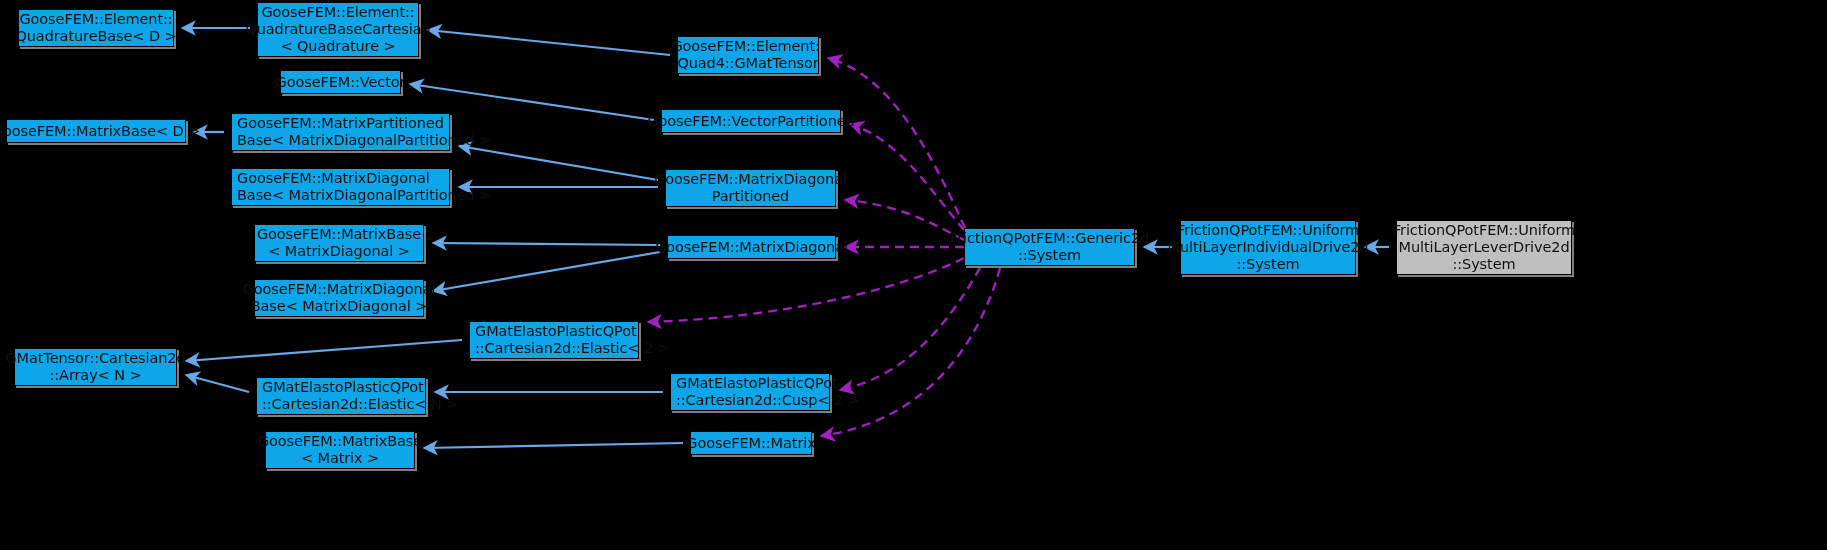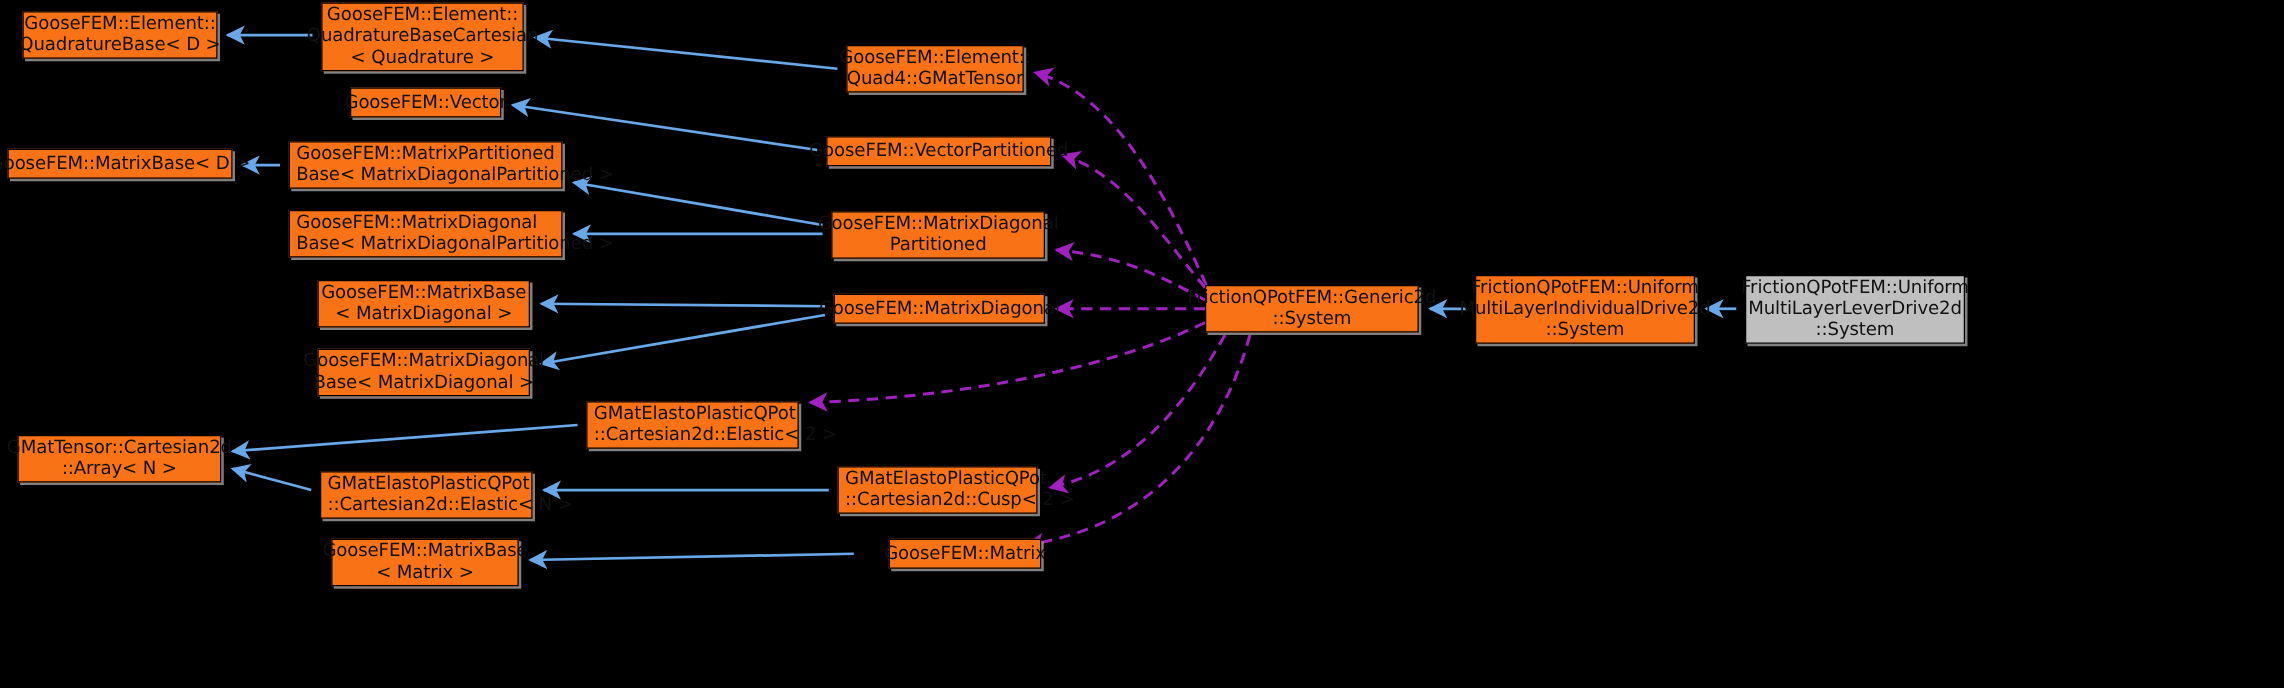--- a/index.html
+++ b/index.html
@@ -18,21 +18,21 @@
   #edges {
     position: absolute;
     left: 0;
     top: 0;
     width: 1827px;
     height: 550px;
   }
   .node {
     position: absolute;
     box-sizing: border-box;
-    background: #f97316;
+    background: #0ea5e9;
     border: 1px solid #000000;
     box-shadow: 2px 2px 0 0 #808080;
     color: #111111;
     font-size: 14.5px;
     line-height: 17px;
     display: flex;
     flex-direction: column;
     justify-content: center;
     padding: 2px 5px;
     white-space: pre;
@@ -93,19 +93,19 @@
       <div class="node left" style="left: 231px; top: 168px; width: 219px; height: 38px;"><span class="node-line">GooseFEM::MatrixDiagonal</span><span class="node-line">Base&lt; MatrixDiagonalPartitioned &gt;</span></div>
       <div class="node center" style="left: 665px; top: 169px; width: 171px; height: 38px;"><span class="node-line">GooseFEM::MatrixDiagonal</span><span class="node-line">Partitioned</span></div>
       <div class="node center" style="left: 254px; top: 224px; width: 170px; height: 38px;"><span class="node-line">GooseFEM::MatrixBase</span><span class="node-line">&lt; MatrixDiagonal &gt;</span></div>
       <div class="node center" style="left: 667px; top: 235px; width: 169px; height: 24px;"><span class="node-line">GooseFEM::MatrixDiagonal</span></div>
       <div class="node center" style="left: 254px; top: 279px; width: 170px; height: 38px;"><span class="node-line">GooseFEM::MatrixDiagonal</span><span class="node-line">Base&lt; MatrixDiagonal &gt;</span></div>
       <div class="node left" style="left: 469px; top: 321px; width: 170px; height: 38px;"><span class="node-line">GMatElastoPlasticQPot</span><span class="node-line">::Cartesian2d::Elastic&lt; 2 &gt;</span></div>
       <div class="node center" style="left: 14px; top: 348px; width: 163px; height: 38px;"><span class="node-line">GMatTensor::Cartesian2d</span><span class="node-line">::Array&lt; N &gt;</span></div>
       <div class="node left" style="left: 256px; top: 377px; width: 170px; height: 38px;"><span class="node-line">GMatElastoPlasticQPot</span><span class="node-line">::Cartesian2d::Elastic&lt; N &gt;</span></div>
       <div class="node left" style="left: 670px; top: 373px; width: 160px; height: 38px;"><span class="node-line">GMatElastoPlasticQPot</span><span class="node-line">::Cartesian2d::Cusp&lt; 2 &gt;</span></div>
       <div class="node center" style="left: 265px; top: 431px; width: 150px; height: 38px;"><span class="node-line">GooseFEM::MatrixBase</span><span class="node-line">&lt; Matrix &gt;</span></div>
-      <div class="node center" style="left: 690px; top: 431px; width: 122px; height: 24px; margin-left: 21px;"><span class="node-line">GooseFEM::Matrix</span></div>
+      <div class="node center" style="left: 690px; top: 431px; width: 122px; height: 24px;"><span class="node-line">GooseFEM::Matrix</span></div>
       <div class="node center" style="left: 964px; top: 228px; width: 171px; height: 38px;"><span class="node-line">FrictionQPotFEM::Generic2d</span><span class="node-line">::System</span></div>
       <div class="node center" style="left: 1180px; top: 220px; width: 176px; height: 55px;"><span class="node-line">FrictionQPotFEM::Uniform</span><span class="node-line">MultiLayerIndividualDrive2d</span><span class="node-line">::System</span></div>
       <div class="node center highlight" style="left: 1396px; top: 220px; width: 176px; height: 55px; background: rgb(191, 191, 191);"><span class="node-line">FrictionQPotFEM::Uniform</span><span class="node-line">MultiLayerLeverDrive2d</span><span class="node-line">::System</span></div>
     </div>
 
 </div>
 
 </body></html>

